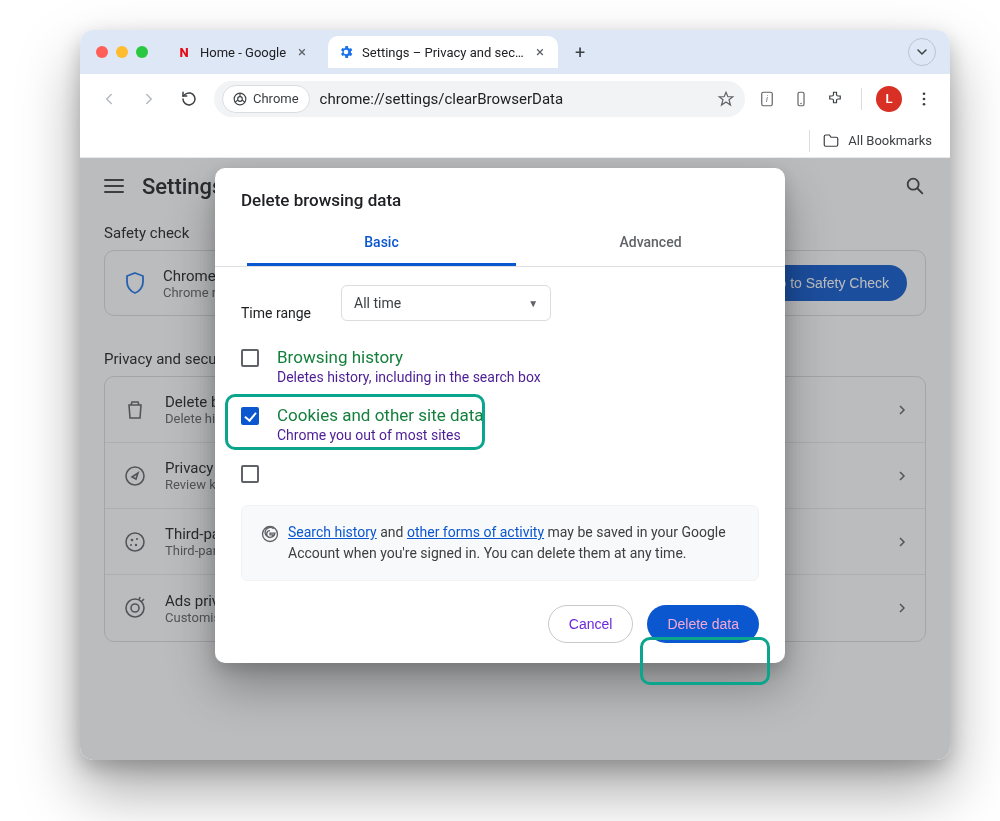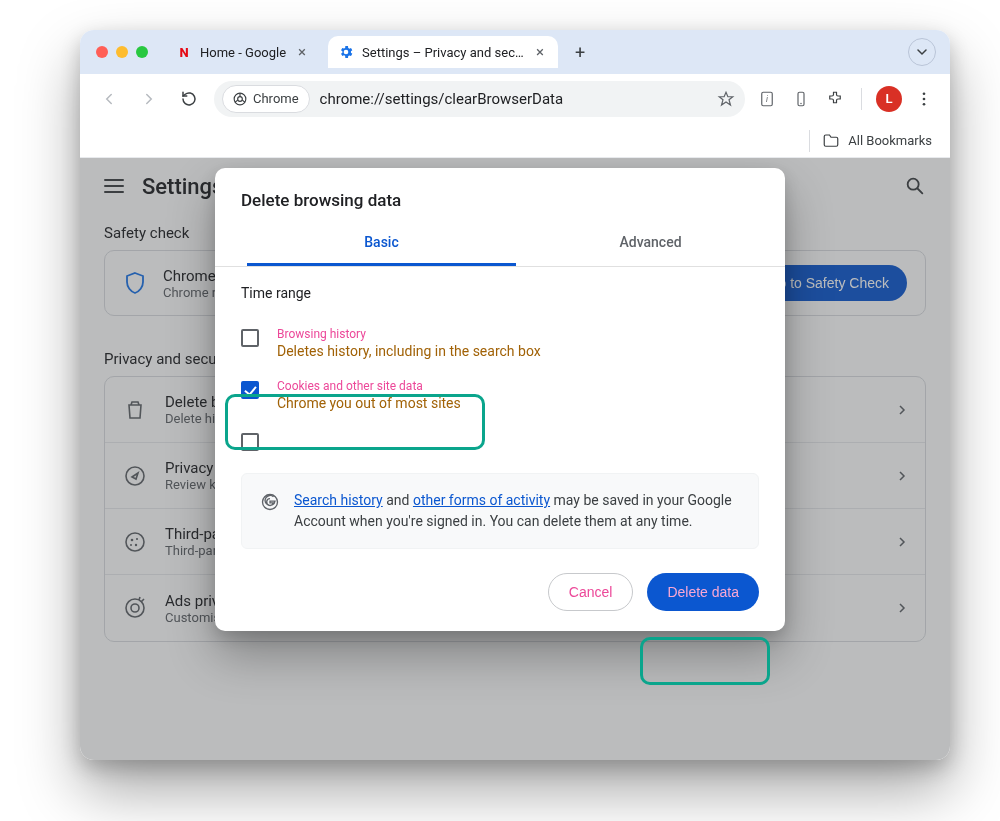--- a/index.html
+++ b/index.html
@@ -168,35 +168,35 @@
   .check-row { display:flex; gap:18px; align-items:flex-start; padding:10px 0; }
   .checkbox {
     width:18px;height:18px; border:2px solid #5f6368; border-radius:2px; margin-top:2px;
     flex:none; display:flex; align-items:center; justify-content:center; cursor:pointer;
   }
   .checkbox.checked { background:#0b57d0; border-color:#0b57d0; }
   .checkbox.checked::after {
     content:""; width:5px; height:9px; border:solid #fff; border-width:0 2px 2px 0;
     transform:rotate(40deg); margin-top:-2px;
   }
-  .check-text .c1 { font-size:12px; color:#ec4899; }
-  .check-text .c2 { font-size:14px; color:#a16207; margin-top:2px;}
+  .check-text .c1 { font-size:17px; color:#15803d; }
+  .check-text .c2 { font-size:14px; color:#4c1d95; margin-top:2px;}
   .info-box {
     margin-top:12px; background:#f8f9fa; border:1px solid #f1f3f4; border-radius:6px;
-    display:flex; gap:14px; padding:16px 18px; font-size:14px; color:#3c4043;
+    display:flex; gap:8px; padding:16px 18px; font-size:14px; color:#3c4043;
     line-height:1.5;
   }
   .g-logo { width:20px;height:20px; flex:none; margin-top:2px;}
   .info-box a { color:#0b57d0; text-decoration:underline; }
   .modal-actions { display:flex; justify-content:flex-end; gap:14px; padding:20px 26px 0;}
   .btn {
     height:38px; border-radius:20px; padding:0 20px; font-size:14px; font-weight:500;
     cursor:pointer; display:flex; align-items:center;
   }
-  .btn.cancel { background:#fff; border:1px solid #c7c9cc; color:#ec4899;text-align:center;}
+  .btn.cancel { background:#fff; border:1px solid #c7c9cc; color:#6d28d9;text-align:center;}
   .btn.primary { background:#0b57d0; border:none; color:#f9a8d4;}
   
   .hl {
     position:absolute; border:3px solid #0aa58c; border-radius:10px; pointer-events:none;
   }
 </style>
 </head>
 <body>
 
 <div class="window">
@@ -400,20 +400,24 @@
 
     <div class="modal">
       <h2>Delete browsing data</h2>
       <div class="modal-tabs">
         <div class="modal-tab active">Basic</div>
         <div class="modal-tab">Advanced</div>
       </div>
       <div class="modal-body">
         <div class="time-row">
           <span>Time range</span>
+          <div class="select">
+            <span>All time</span>
+            <span class="tri">▼</span>
+          </div>
         </div>
 
         <div class="check-row">
           <div class="checkbox"></div>
           <div class="check-text">
             <div class="c1">Browsing history</div>
             <div class="c2">Deletes history, including in the search box</div>
           </div>
         </div>
         <div class="check-row">

